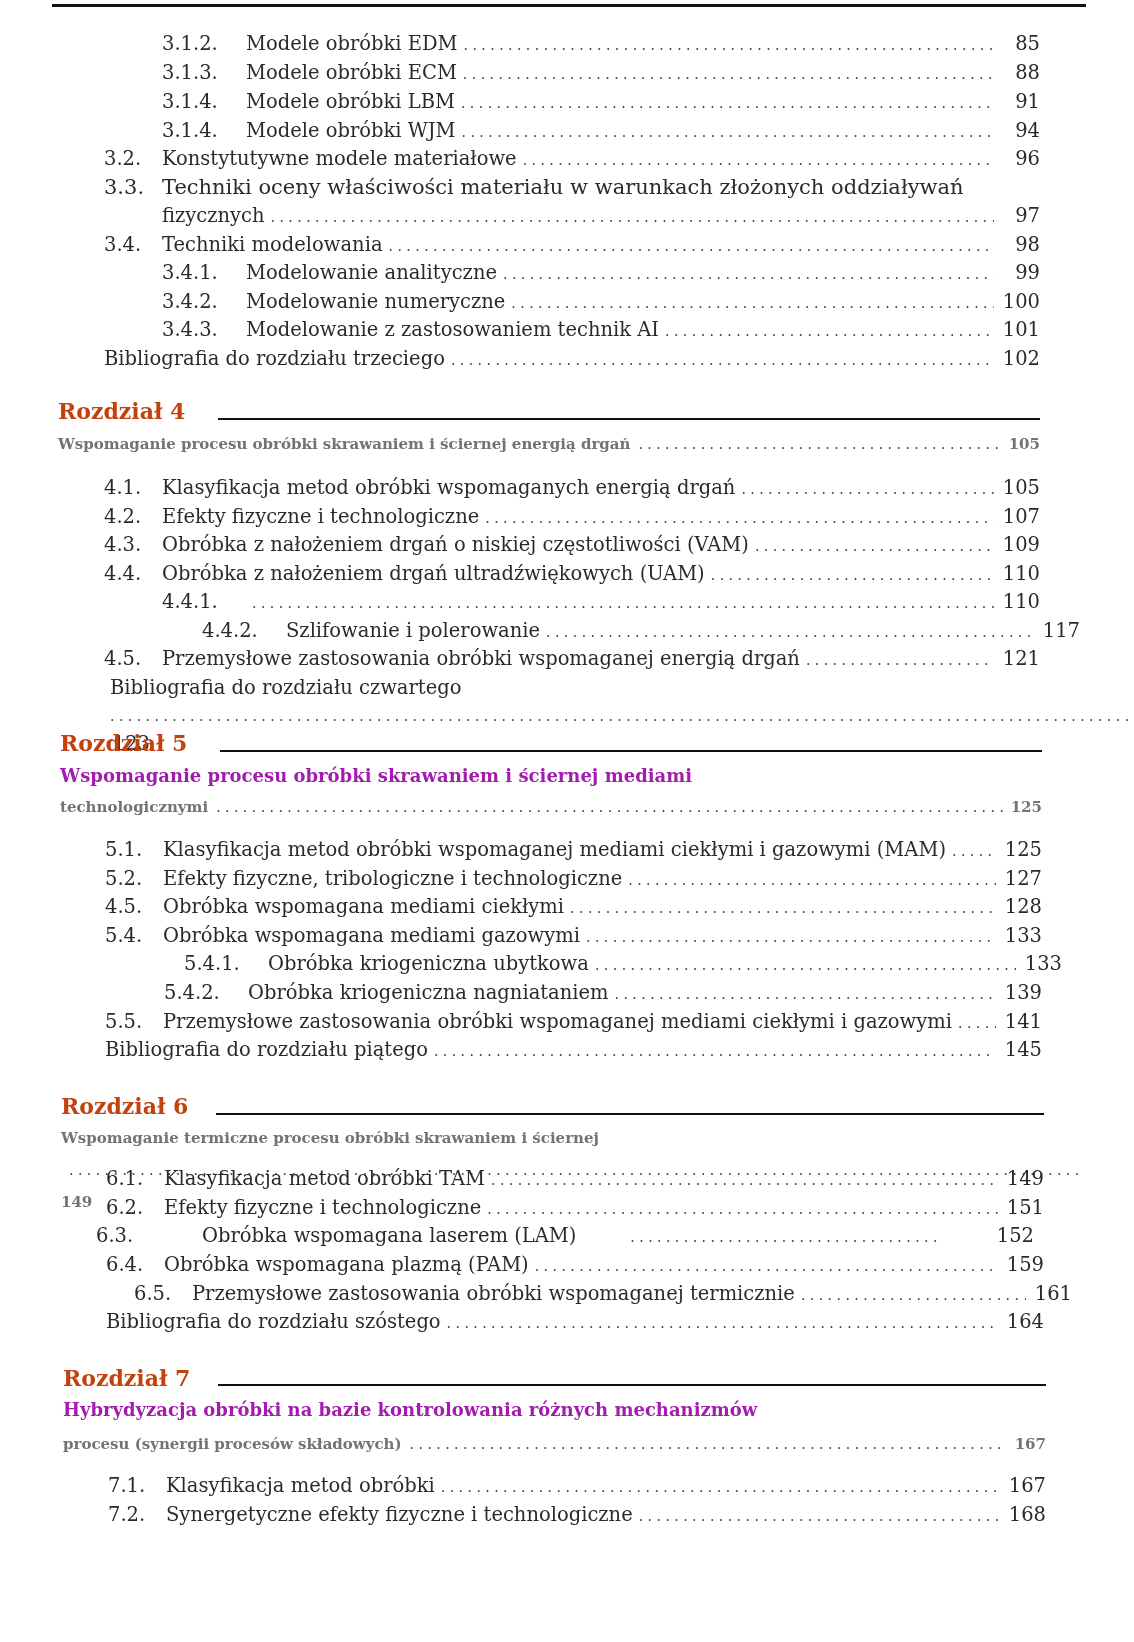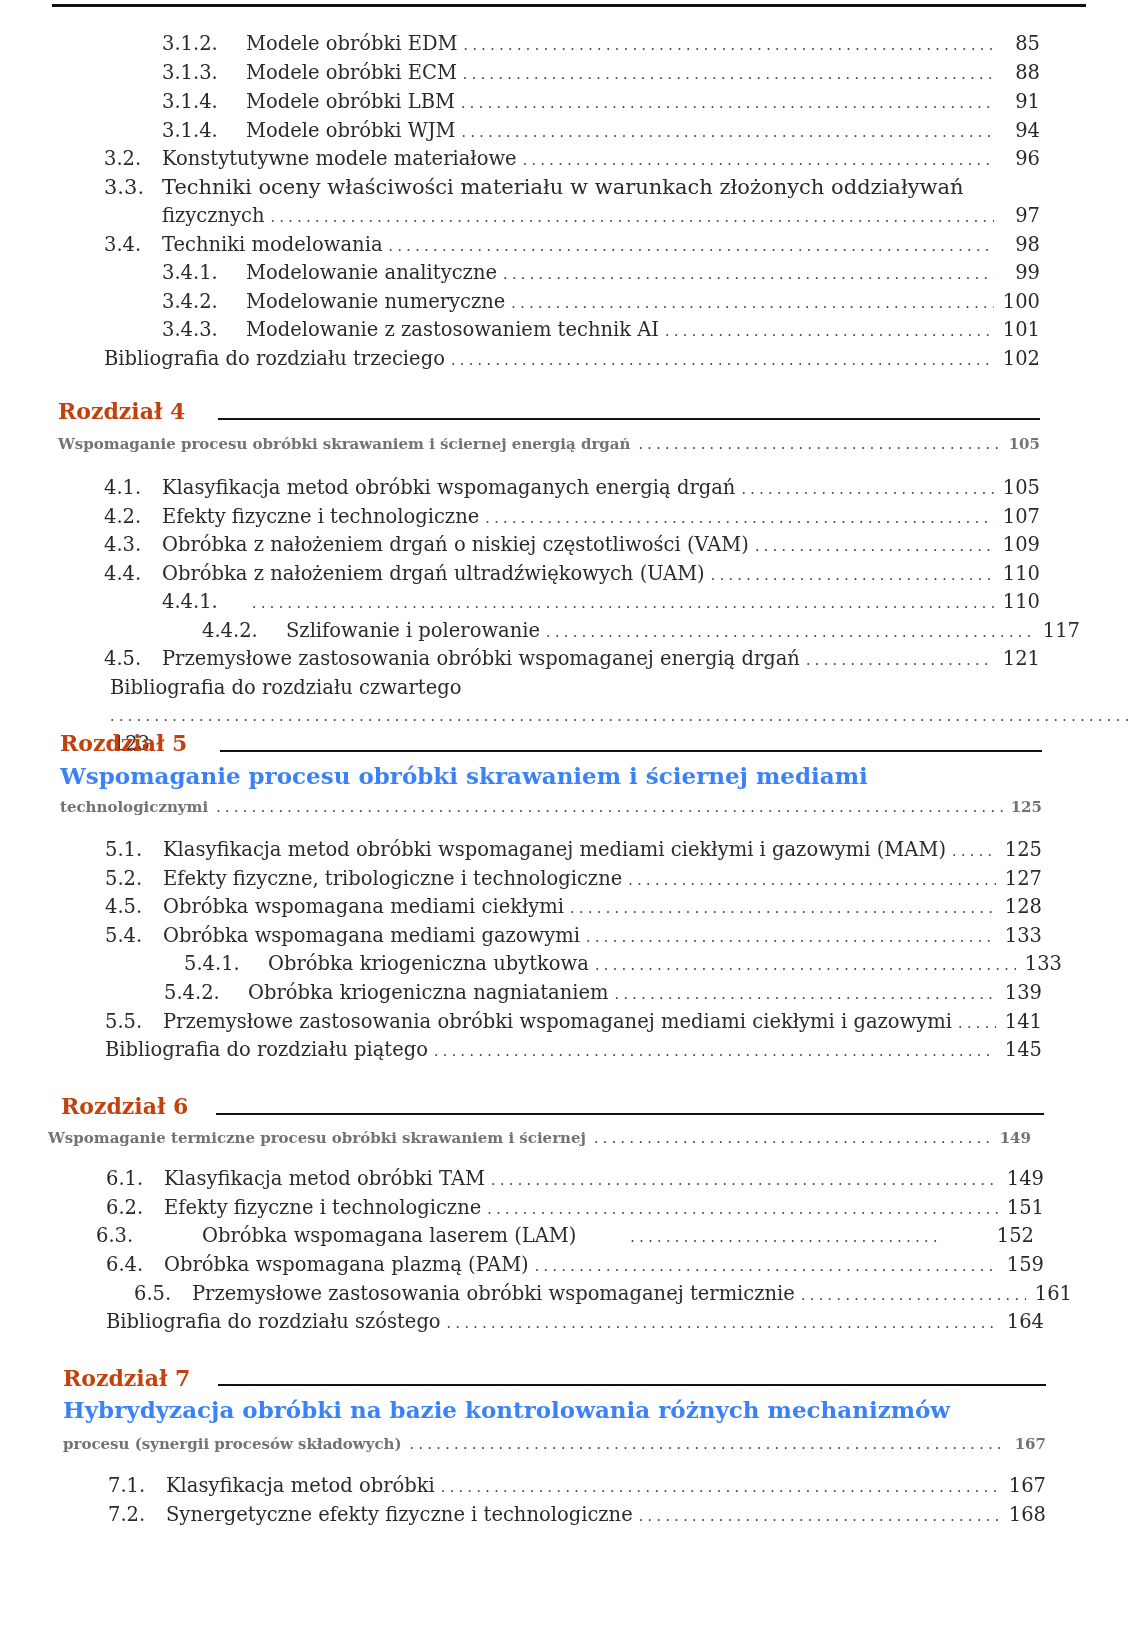--- a/index.html
+++ b/index.html
@@ -34,21 +34,21 @@
     position: absolute; font-size: 21px; line-height: 28px; white-space: nowrap;
   }
   .ch-label {
     position: absolute; font-weight: bold; font-size: 22px; color: #c2410c;
     display: flex; align-items: flex-end;
   }
   .ch-rule {
     position: absolute; height: 0; border-top: 2px solid #111;
   }
   .ch-title {
-    position: absolute; font-weight: bold; font-size: 23px; color: #3b82f6;
+    position: absolute; font-weight: bold; font-size: 18px; color: #a21caf;
     white-space: nowrap; line-height: 32px;
   }
   .ch-row {
     position: absolute; display: flex; align-items: flex-start; font-weight: bold;
     font-size: 15px; line-height: 32px; white-space: nowrap; color: #737373;
   }
   .ch-row .leader {
     flex: 1 1 auto; overflow: hidden; margin: 0 8px; font-weight: normal;
     font-size: 14px; color: #444;
   }
@@ -240,21 +240,21 @@
   </div>
   <div class="row biblio" style="left:105px; top:1036px; width:937px;">
 
     <span class="title">Bibliografia do rozdziału piątego</span>
     <span class="leader"></span>
     <span class="page">145</span>
   </div>
 
   <div class="ch-label" style="left:61px; top:1093px;">Rozdział 6</div>
   <div class="ch-rule" style="left:216px; top:1113px; width:828px;"></div>
-  <div class="ch-row" style="left:48px; top:1122px; width:983px;">
+  <div class="ch-row" style="left:61px; top:1122px; width:983px;flex-direction:column;">
     <span>Wspomaganie termiczne procesu obróbki skrawaniem i ściernej</span>
     <span class="leader"></span>
     <span class="page">149</span>
   </div>
   <div class="row lvl1" style="left:106px; top:1165px; width:938px;">
     <span class="num">6.1.</span>
     <span class="title">Klasyfikacja metod obróbki TAM</span>
     <span class="leader"></span>
     <span class="page">149</span>
   </div>

